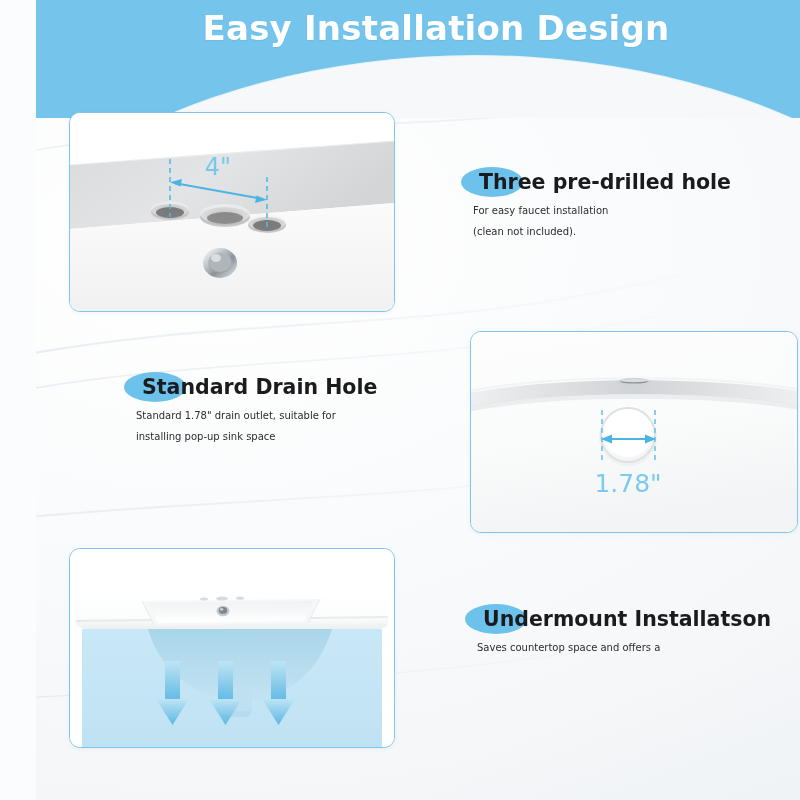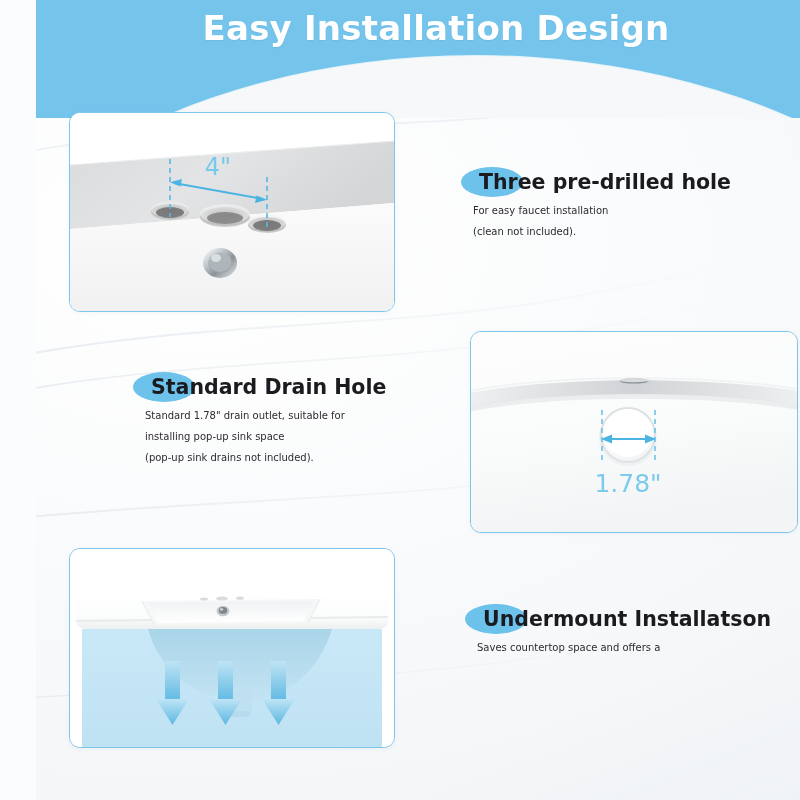--- a/index.html
+++ b/index.html
@@ -148,29 +148,28 @@
     <div class="heading-wrap">
       <span class="heading-blob"></span>
       <span class="heading">Three pre-drilled hole</span>
     </div>
     <div class="body-text">
       <div>For easy faucet installation</div>
       <div>(clean not included).</div>
     </div>
   </div>
 
-  <div class="textblock" style="left:109px;top:375px;width:360px;">
+  <div class="textblock" style="left:100px;top:375px;width:360px;">
     <div class="heading-wrap">
       <span class="heading-blob"></span>
       <span class="heading">Standard Drain Hole</span>
     </div>
     <div class="body-text">
       <div>Standard 1.78" drain outlet, suitable for</div>
       <div>installing pop-up sink space</div>
-      <div>(pop-up sink drains not included).</div>
     </div>
   </div>
 
   <div class="panel" style="left:434px;top:331px;width:326px;height:200px;">
     <svg width="326" height="200" viewBox="0 0 326 200">
       <defs>
         <linearGradient id="basinBg" x1="0" y1="0" x2="0.25" y2="1">
           <stop offset="0%" stop-color="#fdfdfd"></stop>
           <stop offset="55%" stop-color="#fafbfb"></stop>
           <stop offset="100%" stop-color="#f3f4f5"></stop>

